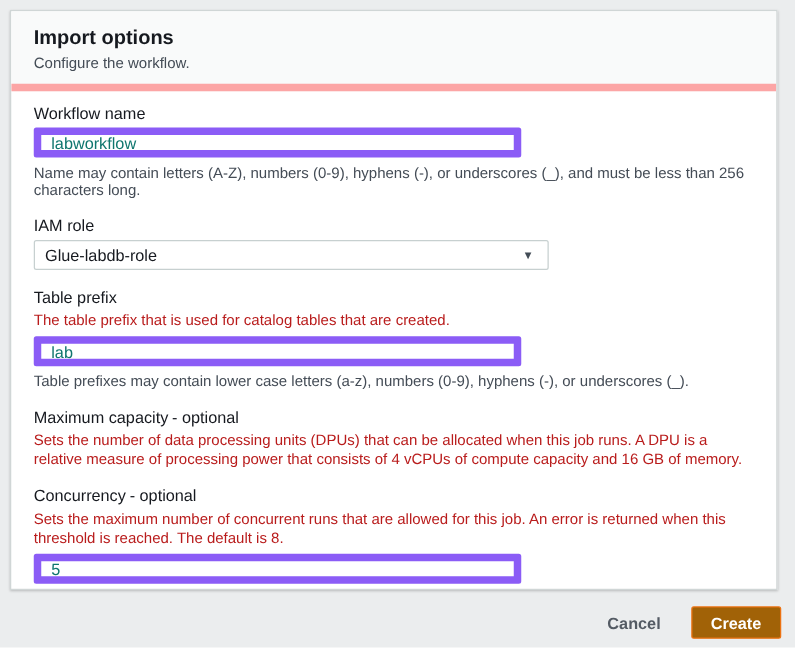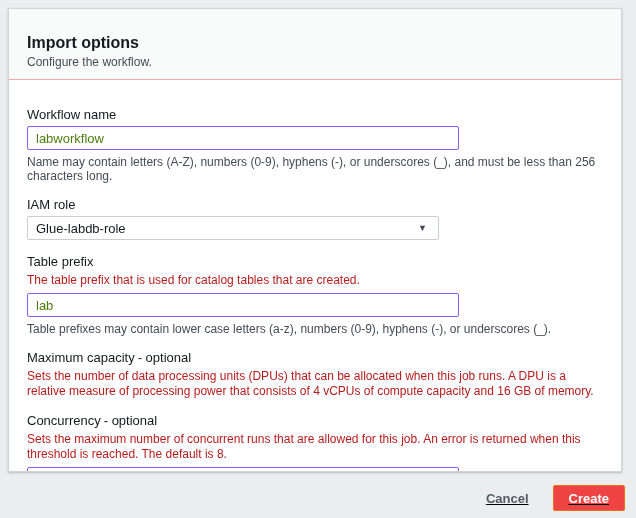--- a/index.html
+++ b/index.html
@@ -22,22 +22,22 @@
     width: 614px;
     height: 464px;
     box-sizing: border-box;
     background: #ffffff;
     border: 1px solid #d0d6d6;
     box-shadow: 0 1px 2px rgba(0,0,0,0.22);
     overflow: hidden;
   }
   .card-header {
     background: #f9fafa;
-    border-bottom: 1px solid #fca5a5;
-    padding: 24px 18px 10px 18px;
+    border-bottom: 6px solid #fca5a5;
+    padding: 12px 18px 10px 18px;
   }
   .page-title {
     margin: 0;
     font-size: 16px;
     font-weight: bold;
     color: #16191f;
     line-height: 19px;
   }
   .page-subtitle {
     margin: 3px 0 0 0;
@@ -45,51 +45,51 @@
     color: #444c56;
     line-height: 14px;
   }
   .card-body {
     padding: 10px 18px 8px 18px;
   }
   .field {
     margin-top: 14px;
   }
   .field:first-child {
-    margin-top: 17px;
+    margin-top: 0;
   }
   .label {
     display: block;
     font-size: 13px;
     color: #16191f;
     line-height: 15px;
     margin-bottom: 4px;
   }
   .optional {
     margin-left: 3px;
   }
   .desc {
     font-size: 12px;
     color: #b91c1c;
     line-height: 15px;
     margin: 1px 0 5px 0;
     max-width: 596px;
   }
   .text-input {
     display: block;
-    width: 432px;
+    width: 390px;
     height: 24px;
     box-sizing: border-box;
-    border: 1px solid #8b5cf6;
+    border: 6px solid #8b5cf6;
     border-radius: 2px;
     background: #ffffff;
     padding: 0 8px;
     font-family: "Liberation Sans", sans-serif;
     font-size: 13px;
-    color: #4d7c0f;
+    color: #0f766e;
     outline: none;
   }
   .text-input::placeholder {
     color: #9aa5a7;
     font-style: italic;
   }
   .help {
     font-size: 12px;
     color: #444c56;
     line-height: 14px;
@@ -116,34 +116,33 @@
     line-height: 1;
   }
   .footer {
     position: absolute;
     top: 484px;
     right: 11px;
     height: 28px;
     display: flex;
     align-items: center;
     gap: 24px;
-    text-decoration: underline;
   }
   .btn-link {
     background: none;
     border: none;
     padding: 0;
     font-family: "Liberation Sans", sans-serif;
     font-size: 13px;
     font-weight: bold;
     color: #545b64;
     cursor: pointer;
   }
   .btn-primary {
-    background: #ef4444;
+    background: #a16207;
     border: 1px solid #ec7211;
     border-radius: 2px;
     padding: 0 15px;
     height: 26px;
     font-family: "Liberation Sans", sans-serif;
     font-size: 13px;
     font-weight: bold;
     color: #ffffff;
     cursor: pointer;
   }

